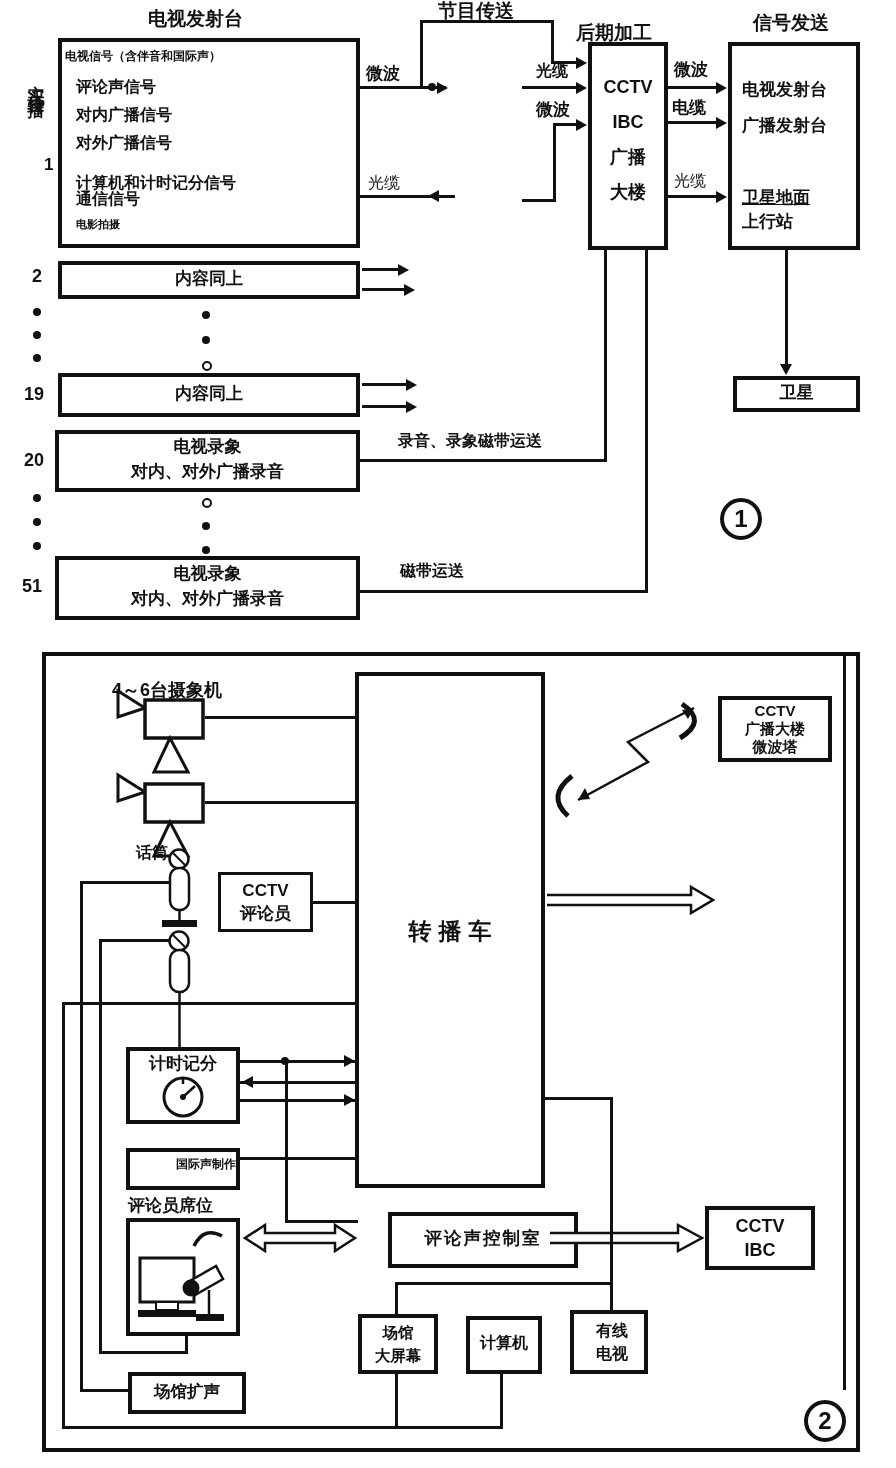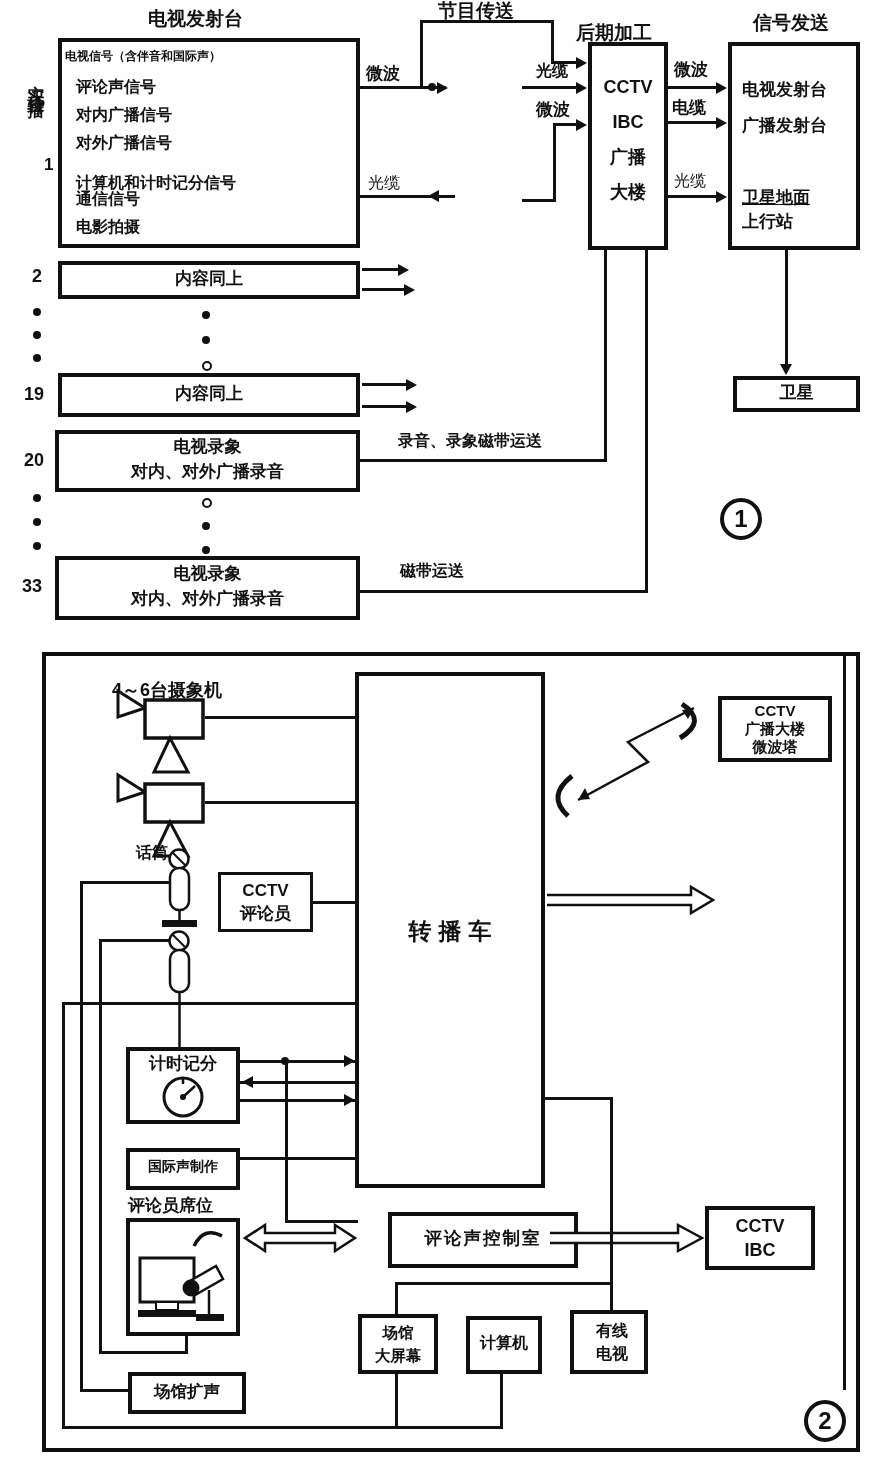--- a/index.html
+++ b/index.html
@@ -35,21 +35,21 @@
   <div class="lbl" style="left:26px;top:72px;font-size:17px;writing-mode:vertical-rl;letter-spacing:5px;">实况转播</div>
   <div class="lbl" style="left:44px;top:155px;font-size:17px;">1</div>
 
   <div class="box b4" style="left:58px;top:38px;width:294px;height:202px;">
     <div class="lbl inner" style="left:3px;top:8px;font-size:12px;">电视信号（含伴音和国际声）</div>
     <div class="lbl inner" style="left:14px;top:36px;font-size:16px;">评论声信号</div>
     <div class="lbl inner" style="left:14px;top:64px;font-size:16px;">对内广播信号</div>
     <div class="lbl inner" style="left:14px;top:92px;font-size:16px;">对外广播信号</div>
     <div class="lbl inner" style="left:14px;top:120px;font-size:16px;margin-top:12px;">计算机和计时记分信号</div>
     <div class="lbl inner" style="left:14px;top:148px;font-size:16px;">通信信号</div>
-    <div class="lbl inner" style="left:14px;top:176px;font-size:16px;">电影拍摄</div>
+    <div class="lbl inner" style="left:14px;top:176px;font-size:11px;">电影拍摄</div>
   </div>
 
   <div class="lbl" style="left:366px;top:64px;font-size:17px;">微波</div>
   <div class="hl" style="left:360px;top:86px;width:86px;"></div>
   <div class="dot" style="left:428px;top:83px;"></div>
   <div class="tri-r" style="left:437px;top:82px;"></div>
 
   <div class="vl" style="left:420px;top:20px;height:68px;"></div>
   <div class="hl" style="left:420px;top:20px;width:134px;"></div>
   <div class="vl" style="left:551px;top:20px;height:44px;"></div>
@@ -136,21 +136,21 @@
   <div class="hl" style="left:360px;top:459px;width:247px;"></div>
   <div class="vl" style="left:604px;top:250px;height:212px;"></div>
 
   <div class="dot" style="left:33px;top:494px;"></div>
   <div class="dot" style="left:33px;top:518px;"></div>
   <div class="dot" style="left:33px;top:542px;"></div>
   <div class="dot hollow" style="left:202px;top:498px;"></div>
   <div class="dot" style="left:202px;top:522px;"></div>
   <div class="dot" style="left:202px;top:546px;"></div>
 
-  <div class="lbl" style="left:22px;top:576px;font-size:18px;">33</div>
+  <div class="lbl" style="left:22px;top:576px;font-size:18px;">51</div>
   <div class="box b4" style="left:55px;top:556px;width:297px;height:56px;">
     <div class="lbl inner ctr" style="left:0;width:297px;top:4px;font-size:17px;">电视录象</div>
     <div class="lbl inner ctr" style="left:0;width:297px;top:29px;font-size:17px;">对内、对外广播录音</div>
   </div>
   <div class="lbl" style="left:400px;top:562px;font-size:16px;">磁带运送</div>
   <div class="hl" style="left:360px;top:590px;width:288px;"></div>
   <div class="vl" style="left:645px;top:250px;height:343px;"></div>
 
   <div class="fignum" style="left:720px;top:498px;">1</div>
 
@@ -243,21 +243,21 @@
   <div class="dot" style="left:281px;top:1057px;"></div>
   <div class="tri-r" style="left:344px;top:1055px;"></div>
   <div class="hl" style="left:240px;top:1081px;width:115px;"></div>
   <div class="tri-l" style="left:242px;top:1076px;"></div>
   <div class="hl" style="left:240px;top:1099px;width:115px;"></div>
   <div class="tri-r" style="left:344px;top:1094px;"></div>
   <div class="vl" style="left:285px;top:1060px;height:163px;"></div>
   <div class="hl" style="left:285px;top:1220px;width:73px;"></div>
 
   <div class="box b4" style="left:126px;top:1148px;width:106px;height:34px;">
-    <div class="lbl inner ctr" style="left:0;width:106px;top:6px;font-size:14px;">国际声制作</div>
+    <div class="lbl inner ctr" style="left:0;width:106px;top:6px;font-size:12px;text-align:right;">国际声制作</div>
   </div>
   <div class="hl" style="left:240px;top:1157px;width:115px;"></div>
 
   <div class="lbl" style="left:128px;top:1196px;font-size:17px;">评论员席位</div>
   <div class="box b4" style="left:126px;top:1218px;width:106px;height:110px;">
     <svg class="inner" style="left:0;top:0;" width="106" height="110" viewBox="0 0 106 110">
       <rect x="10" y="36" width="54" height="44" fill="#fff" stroke="#111" stroke-width="3"></rect>
       <rect x="26" y="80" width="22" height="8" fill="#fff" stroke="#111" stroke-width="2"></rect>
       <rect x="8" y="88" width="58" height="7" fill="#111"></rect>
       <path d="M64,24 Q74,4 92,14" fill="none" stroke="#111" stroke-width="3.5"></path>

